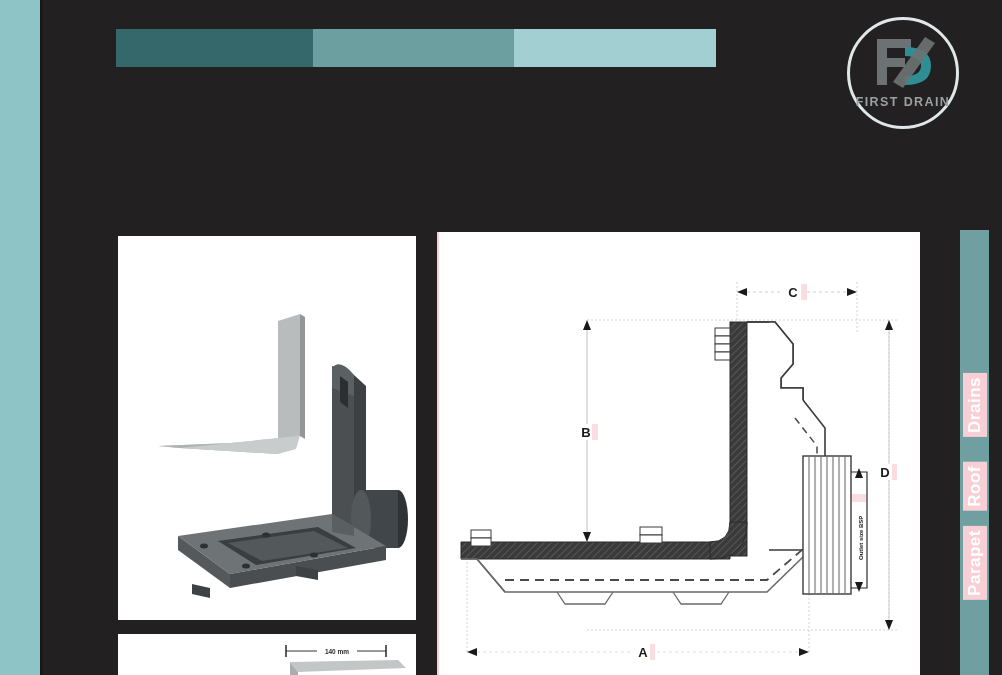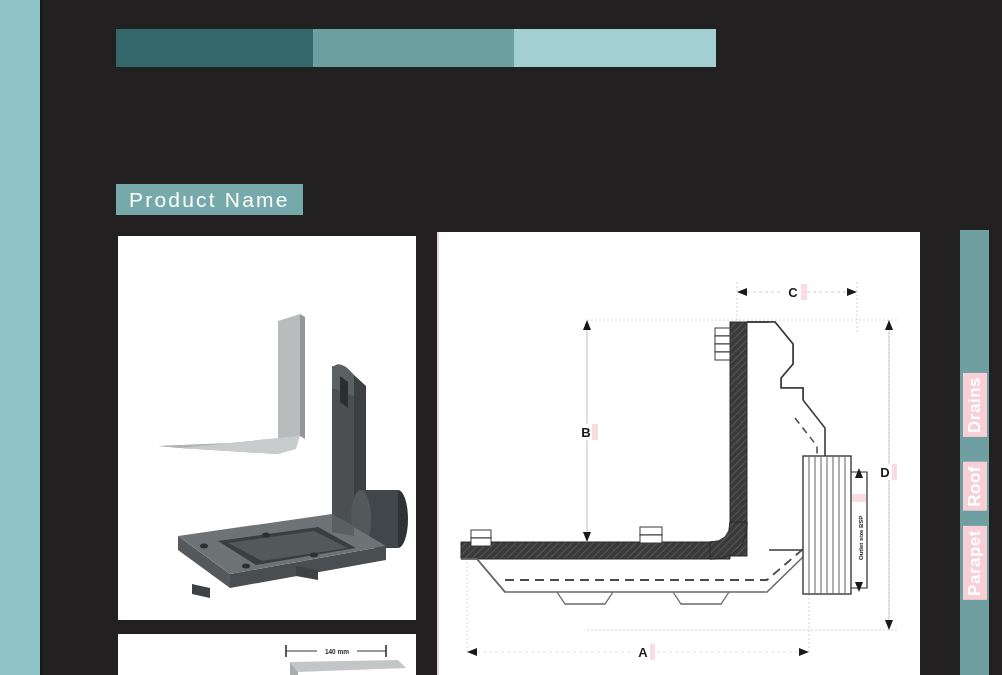--- a/index.html
+++ b/index.html
@@ -202,25 +202,34 @@
 
   <div id="left-strip"></div>
   <div id="left-strip-shadow"></div>
 
   <div id="header-bar">
     <div class="hb-seg hb-1"></div>
     <div class="hb-seg hb-2"></div>
     <div class="hb-seg hb-3"></div>
   </div>
 
-
-
-  <div id="product-banner">
-    <span>Product Name</span>
-  </div>
+  <div id="logo">
+    <div id="logo-ring"></div>
+    <svg id="logo-mark" viewBox="0 0 112 58">
+
+      <path d="M30 6 L64 6 L64 15 L40 15 L40 25 L58 25 L58 34 L40 34 L40 52 L30 52 Z" fill="#6c7273"></path>
+
+      <path d="M58 14 Q84 14 84 33 Q84 52 58 52 L58 43 Q74 43 74 33 Q74 23 58 23 Z" fill="#2f8e93"></path>
+
+      <path d="M78 4 L88 10 L56 55 L46 49 Z" fill="#6c7273" opacity="0.92"></path>
+    </svg>
+    <div id="logo-text">FIRST DRAIN</div>
+  </div>
+
+
 
   <div id="photo-panel">
     <svg width="298" height="384" viewBox="0 0 298 384">
       <rect width="298" height="384" fill="#ffffff"></rect>
 
       <polygon points="160,85 182,78 182,200 160,205" fill="#b9bcbd"></polygon>
       <polygon points="182,78 187,81 187,203 182,200" fill="#93979a"></polygon>
 
       <polygon points="40,210 160,205 182,200 62,212" fill="#c6c9ca"></polygon>
       <polygon points="40,210 62,212 160,218 160,205" fill="#aeb2b3"></polygon>

